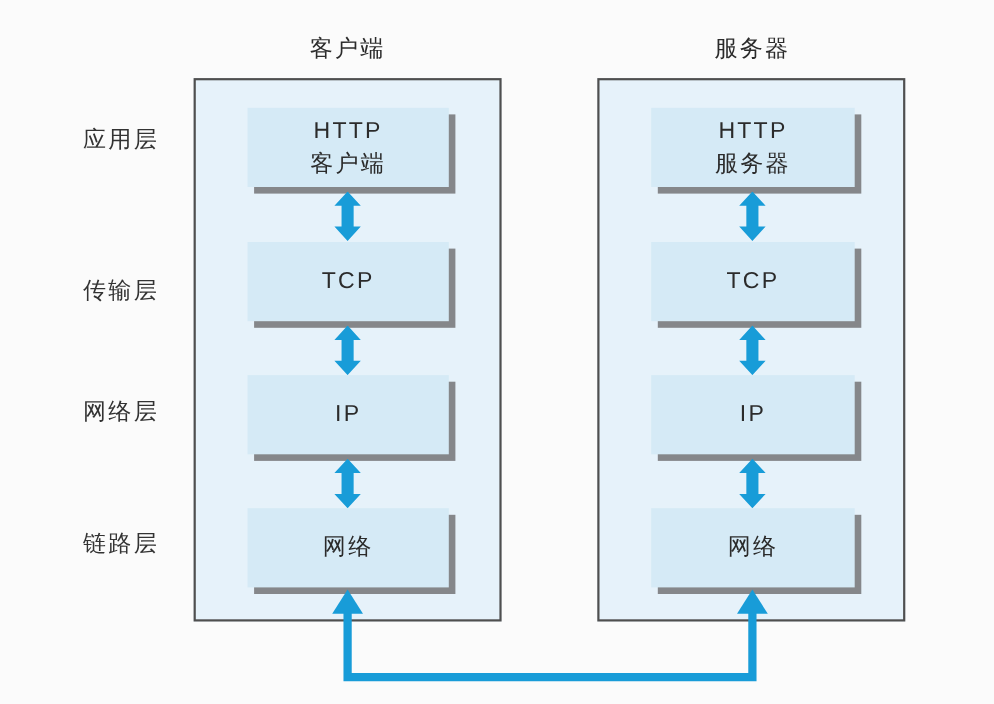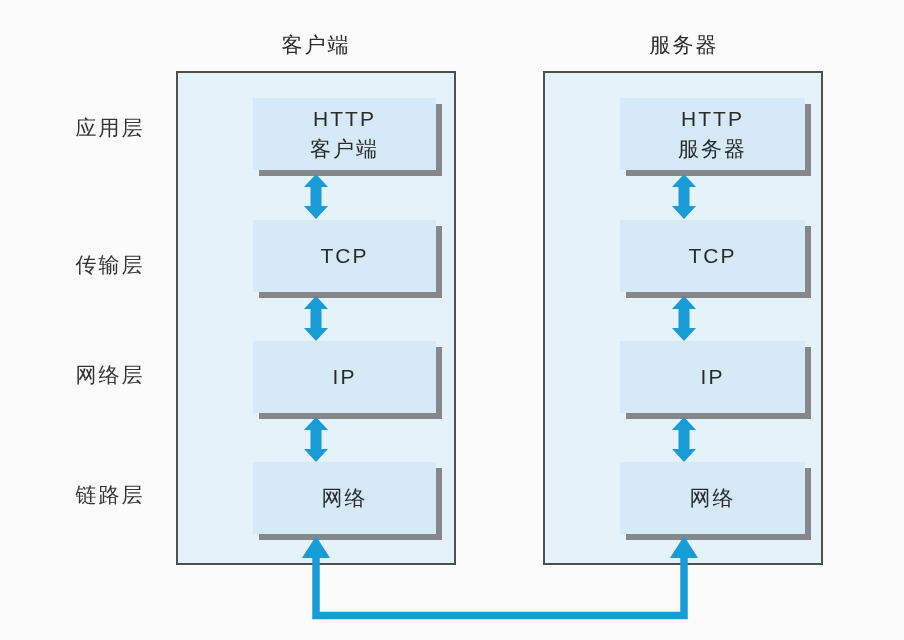--- a/index.html
+++ b/index.html
@@ -61,21 +61,20 @@
     box-shadow:6px 6px 0 var(--box-shadow);
     display:flex;
     flex-direction:column;
     align-items:center;
     justify-content:center;
     font-size:21px;
     line-height:1.45;
     letter-spacing:2px;
     color:var(--text);
     text-align:center;
-    margin-left:28px;
   }
   .arrow-glyph{
     position:absolute;
     width:26px;
     height:45px;
   }
   .arrow-glyph polygon{ fill:var(--accent); }
   .connector-svg{
     position:absolute;
     left:280px;

